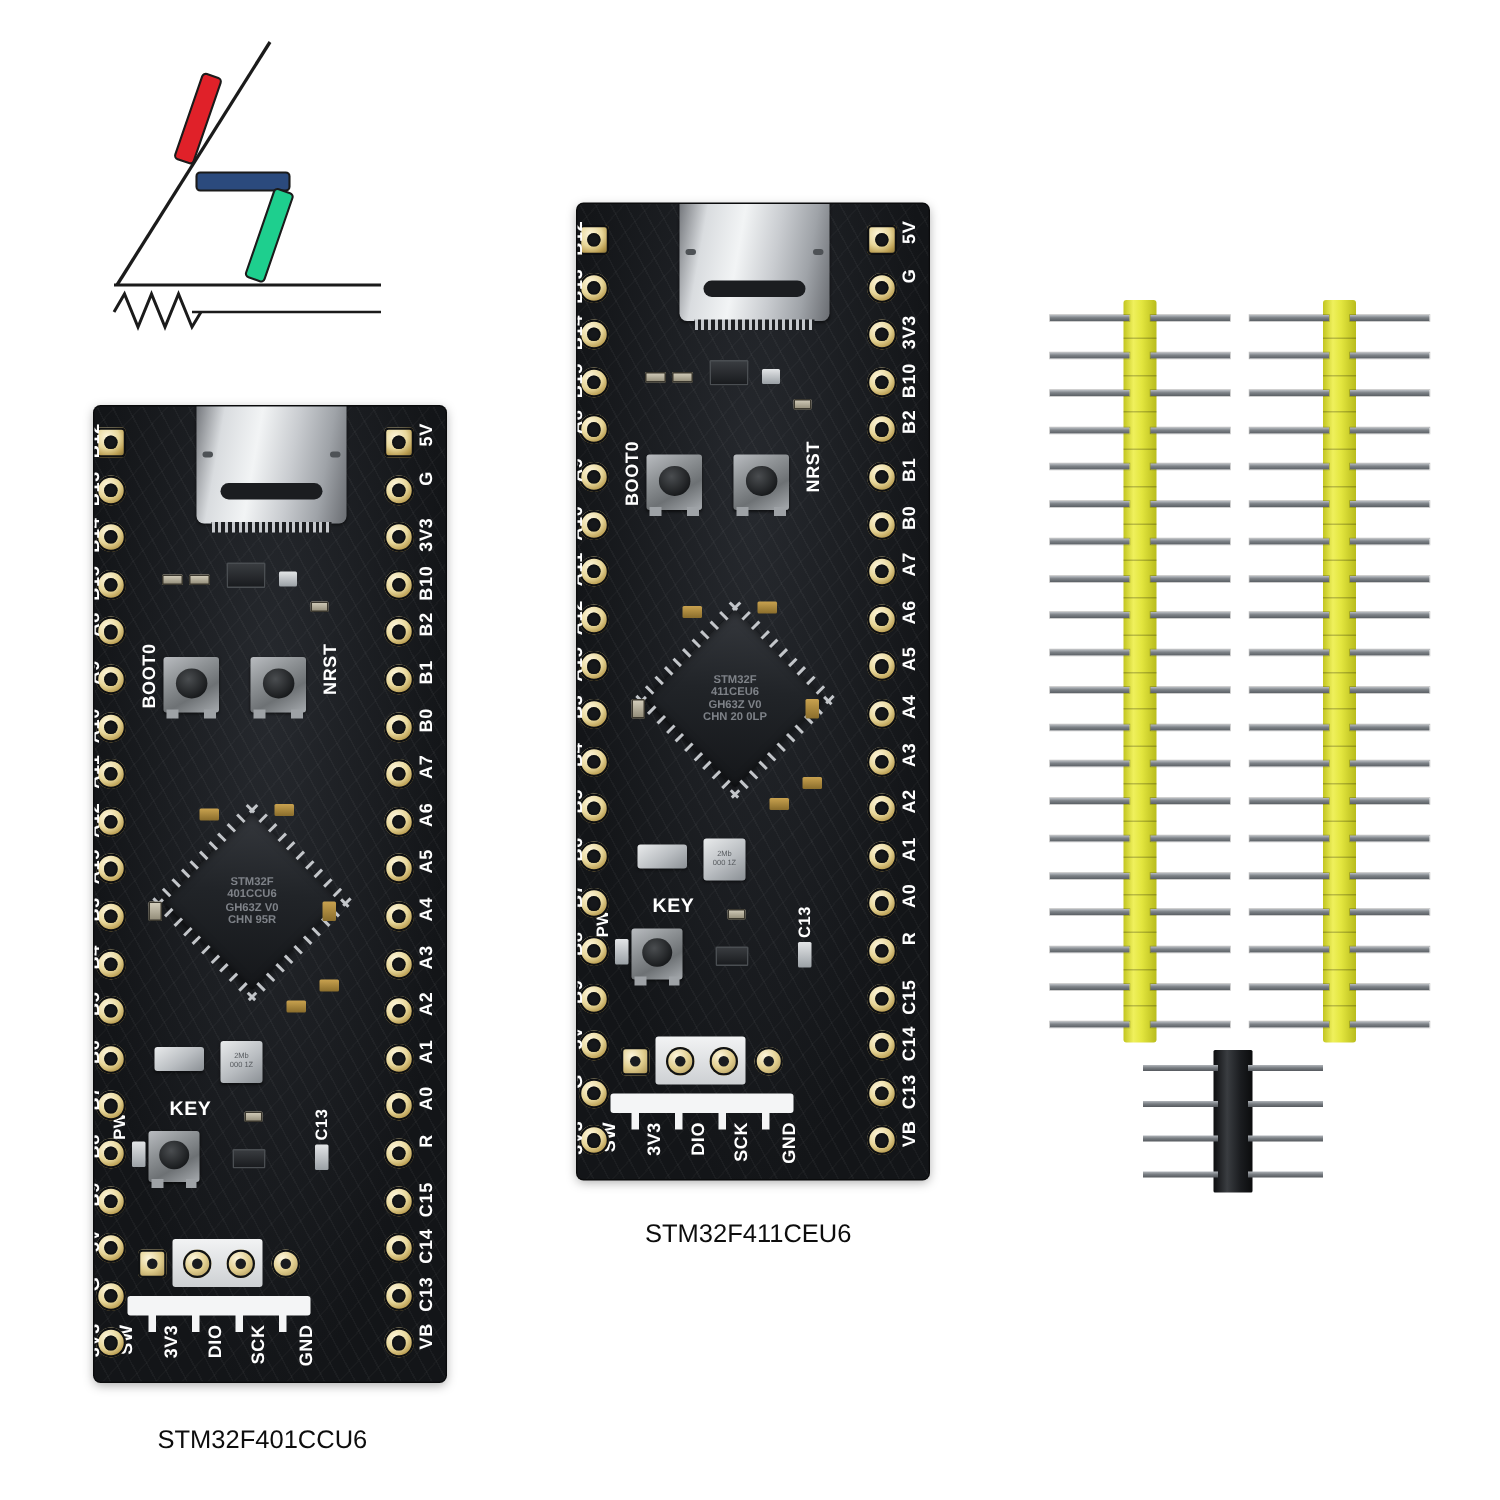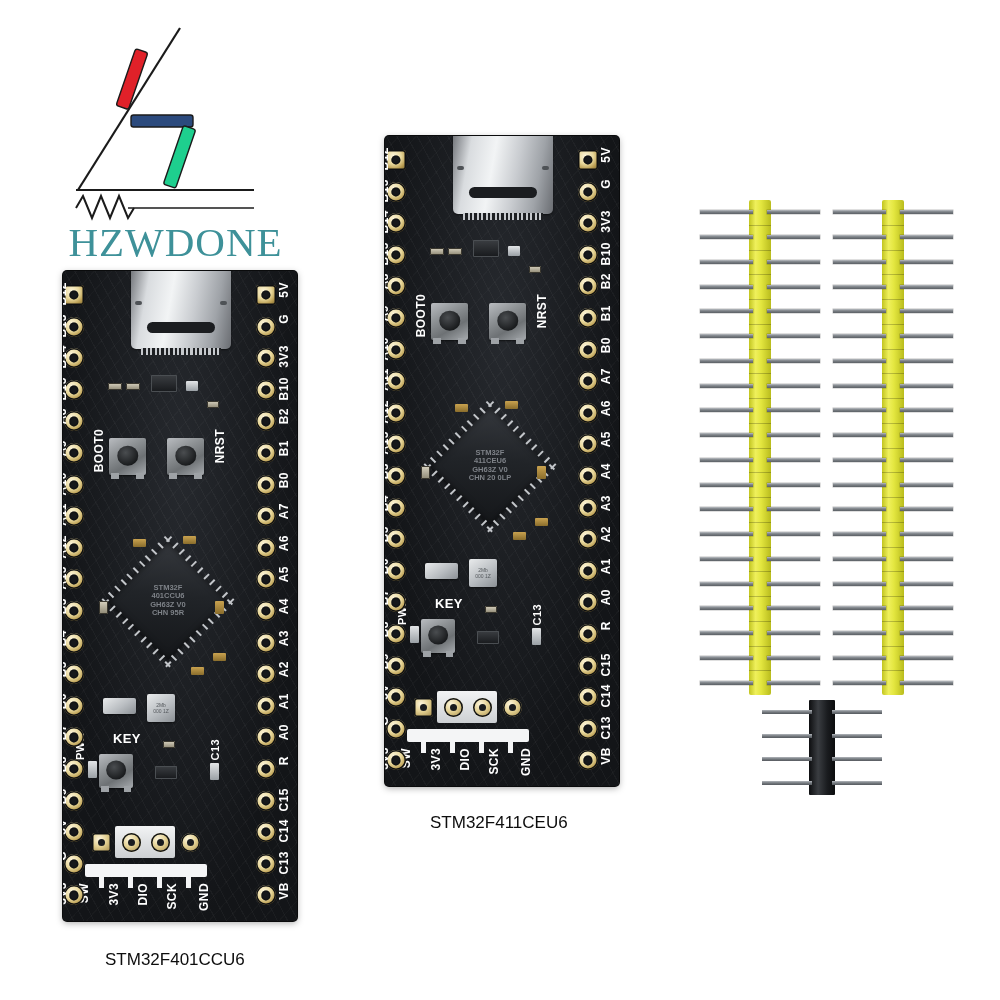--- a/index.html
+++ b/index.html
@@ -207,21 +207,20 @@
       <g transform="rotate(19 68 50)">
         <rect x="60" y="28" width="13" height="60" rx="2.5" fill="#e02129" stroke="#1b1b1b" stroke-width="1.4"></rect>
       </g>
 
       <rect x="63" y="93" width="62" height="12" rx="2.5" fill="#2b4a7d" stroke="#1b1b1b" stroke-width="1.4"></rect>
 
       <g transform="rotate(19 112 135)">
         <rect x="105" y="104" width="13" height="62" rx="2.5" fill="#1ecf8e" stroke="#1b1b1b" stroke-width="1.4"></rect>
       </g>
     </svg>
-    <div class="logo-word">HZWDONE</div>
   </div>
 
   <div class="board" id="b1" style="left:63px;top:271px;width:234px;height:650px;">
     <div class="board-inner">
 
       <div class="usb" style="left:68px;top:-8px;width:100px;height:86px;">
 
         <div class="notch" style="left:4%;top:44%;"></div>
         <div class="notch" style="right:4%;top:44%;"></div>
         <div class="slot"></div>

